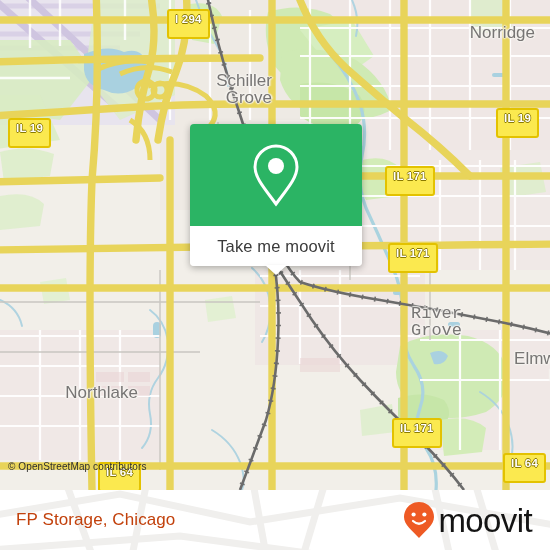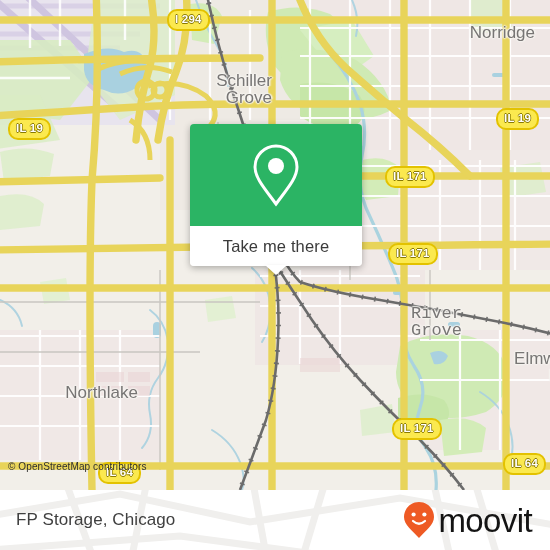--- a/index.html
+++ b/index.html
@@ -52,26 +52,26 @@
       1.4px 0 1.4px #f7f5f1, -1.4px 0 1.4px #f7f5f1,
       0 1.4px 1.4px #f7f5f1, 0 -1.4px 1.4px #f7f5f1;
     pointer-events: none;
   }
 
   
   .shield {
     position: absolute;
     background: #fbe94f;
     border: 2px solid #e3c200;
-    border-radius: 10px;
+    border-radius: 3px;
     color: #ffffff;
     font-size: 11.5px;
     font-weight: bold;
     line-height: 11px;
-    padding: 3px 6px 4px 6px;
+    padding: 3px 6px 12px 6px;
     letter-spacing: 0.2px;
     text-shadow:
       0.8px 0 0 #8a7a00, -0.8px 0 0 #8a7a00,
       0 0.8px 0 #8a7a00, 0 -0.8px 0 #8a7a00;
     white-space: nowrap;
   }
 
   
   #popup-card {
     position: absolute;
@@ -140,21 +140,21 @@
     width: 550px;
     height: 60px;
     display: flex;
     align-items: center;
     justify-content: space-between;
     padding: 0 18px 0 16px;
     box-sizing: border-box;
   }
   #place-title {
     font-size: 17px;
-    color: #404040;
+    color: #c2410c;
     letter-spacing: 0.1px;
     white-space: nowrap;
   }
   #brand {
     display: flex;
     align-items: center;
     gap: 3px;
   }
   #brand-mark svg { display: block; }
   #brand-word {
@@ -383,21 +383,21 @@
     <div id="popup-card">
       <div class="card-green">
         <span class="card-pin">
           <svg width="54" height="66" viewBox="0 0 54 66" aria-hidden="true">
             <path d="M27 4 C15.4 4 6 13.4 6 25 C6 36 16 47 27 62 C38 47 48 36 48 25 C48 13.4 38.6 4 27 4 Z" fill="none" stroke="#ffffff" stroke-width="3"></path>
             <circle cx="27" cy="24" r="8" fill="#ffffff"></circle>
           </svg>
         </span>
       </div>
       <div class="card-action">
-        <span class="card-action-label">Take me there</span>
+        <span class="card-action-label">Take me moovit</span>
         <span class="card-tail"></span>
       </div>
     </div>
 
   </div>
 
   <div id="footer">
     <svg id="footer-watermark" viewBox="0 0 550 80">
       <g stroke="#f0efed" stroke-width="7" fill="none" stroke-linecap="round">
         <path d="M-10 40 L120 18 L250 46 L400 22 L560 50"></path>

